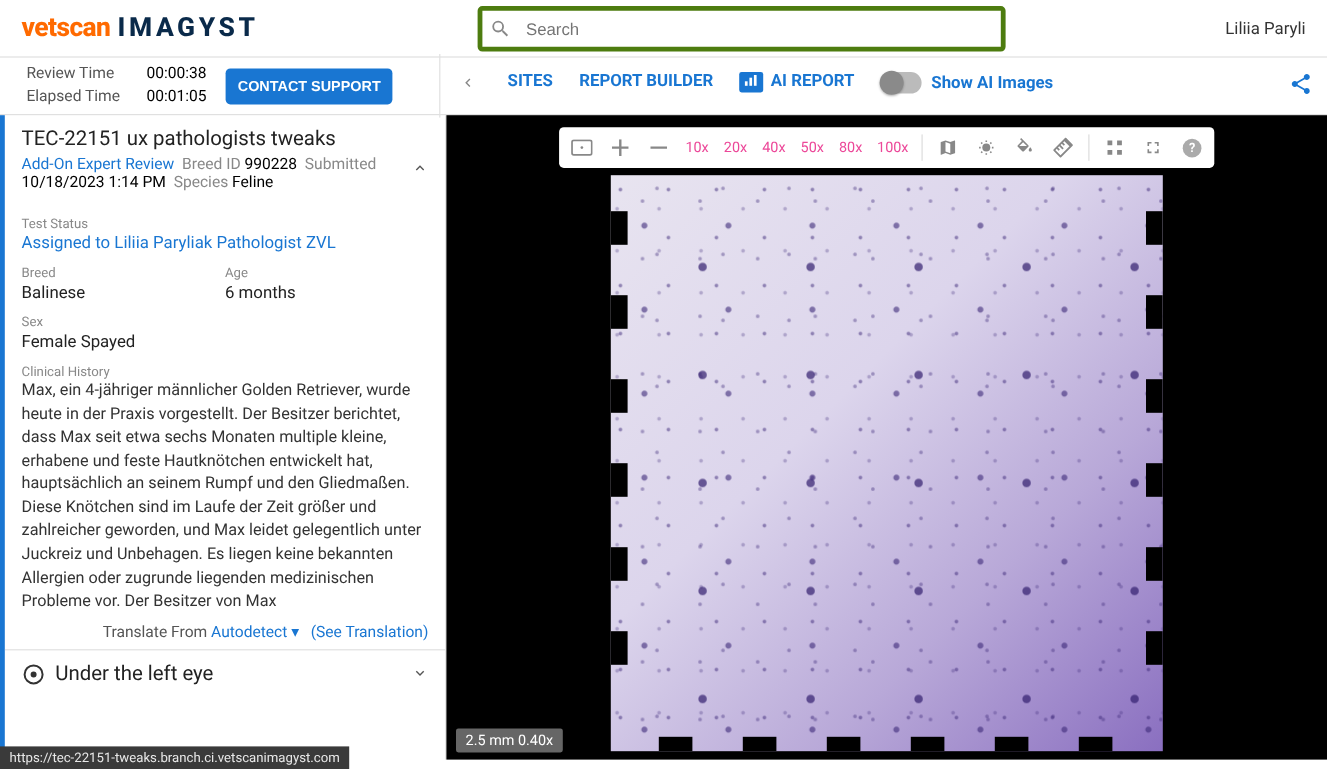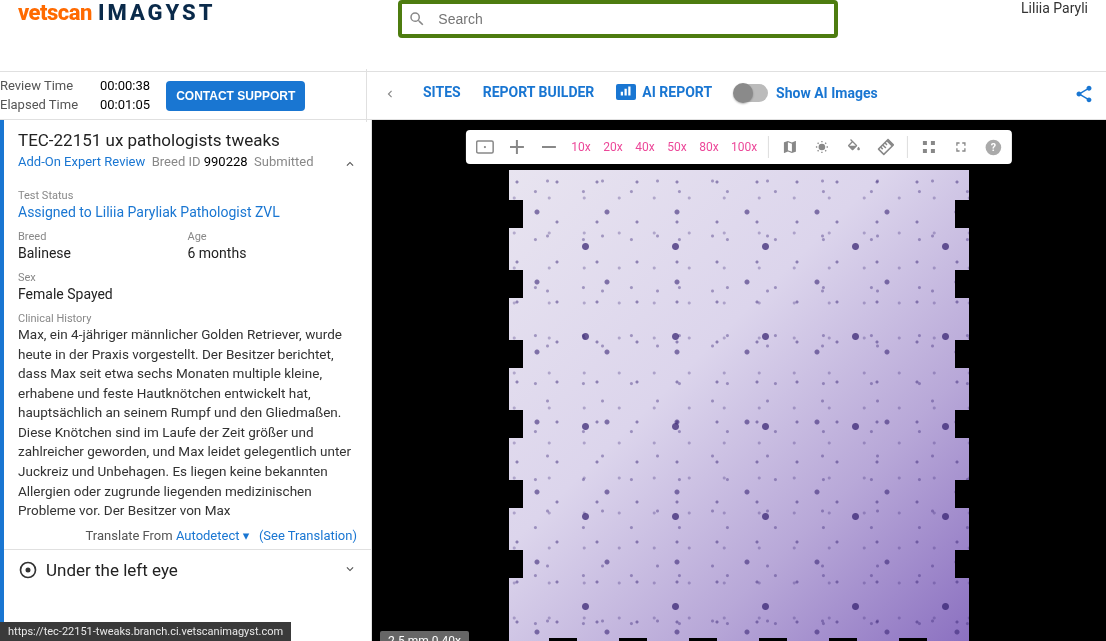--- a/index.html
+++ b/index.html
@@ -10,24 +10,24 @@
       background: #fff;
       width: 1106px;
       height: 641px;
       overflow: hidden;
       position: relative;
     }
 
     
     .header {
       display: flex;
-      align-items: flex-start;
-      height: 72px;
+      align-items: center;
+      height: 48px;
       border-bottom: 1px solid #e0e0e0;
-      padding: 0 18px;
+      padding: 12px 18px;
     }
     .logo { display: flex; align-items: baseline; gap: 6px; }
     .logo-vetscan { color: #ff6a00; font-weight: 800; font-size: 22px; letter-spacing: -0.5px; }
     .logo-imagyst { color: #0a2a4a; font-weight: 800; font-size: 22px; letter-spacing: 3px; }
     .search-wrap {
       margin-left: auto; margin-right: auto;
       position: relative;
       width: 440px;
     }
     .search-input {
@@ -45,21 +45,21 @@
       display: flex;
       align-items: center;
       height: 48px;
       border-bottom: 1px solid #e0e0e0;
       font-size: 14px;
     }
 
     
     .left-head {
       width: 367px;
-      padding: 8px 0;
+      padding: 8px 22px;
       display: flex;
       align-items: center;
       gap: 16px;
       border-right: 1px solid #e0e0e0;
     }
     .times { font-size: 13px; color: #555; }
     .times-row { display: flex; gap: 18px; line-height: 1.4; }
     .times-label { width: 82px; }
     .times-val { color: #000; font-weight: 400; }
     .support-btn {
@@ -262,20 +262,25 @@
 
 <div class="main">
   <div class="sidebar">
     <div class="case-block">
       <div class="case-title">TEC-22151 ux pathologists tweaks</div>
       <div class="case-meta">
         <span class="meta-review">Add-On Expert Review</span>
         &nbsp;<span class="meta-gray">Breed ID</span>
         <span class="meta-strong">990228</span>
         &nbsp;<span class="meta-gray">Submitted</span>
+      </div>
+      <div class="case-meta">
+        <span class="meta-strong">10/18/2023 1:14 PM</span>
+        &nbsp;<span class="meta-gray">Species</span>
+        <span class="meta-strong">Feline</span>
       </div>
       <span class="chev-up">
         <svg width="14" height="14" viewBox="0 0 24 24" fill="#555">
             <path d="M7.41 15.41L12 10.83l4.59 4.58L18 14l-6-6-6 6z"></path>
           </svg>
       </span>
     </div>
 
     <div class="detail-section">
       <div class="det-label">Test Status</div>

